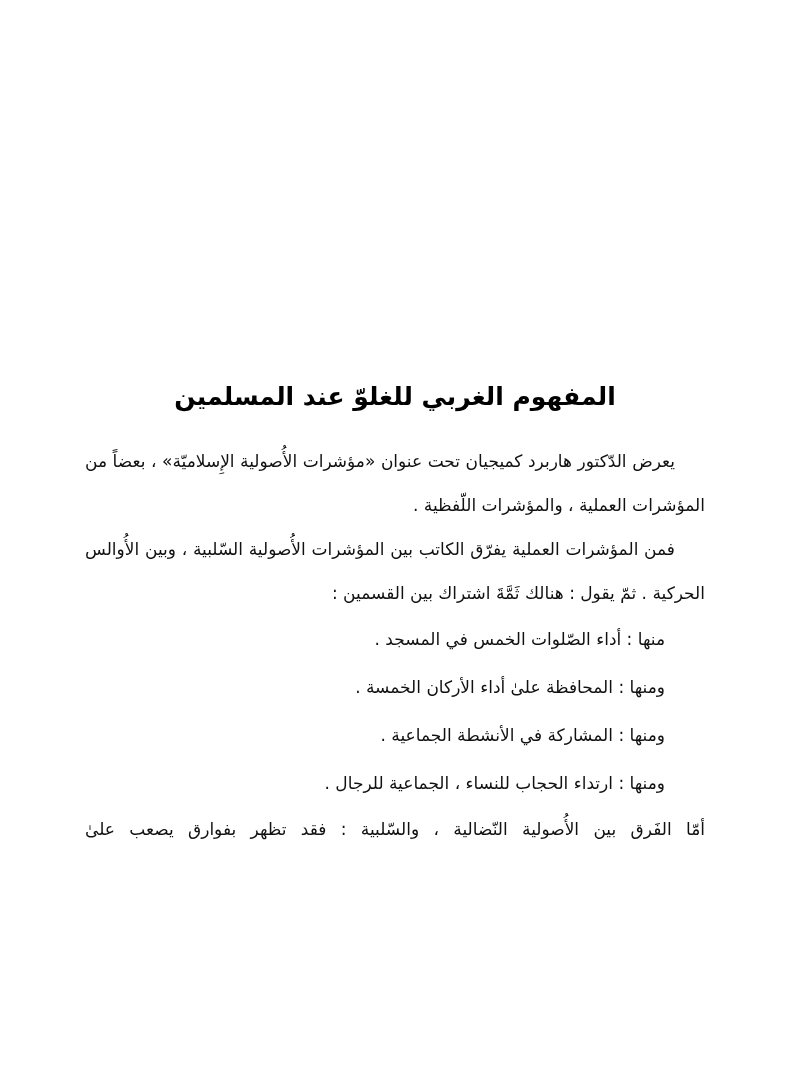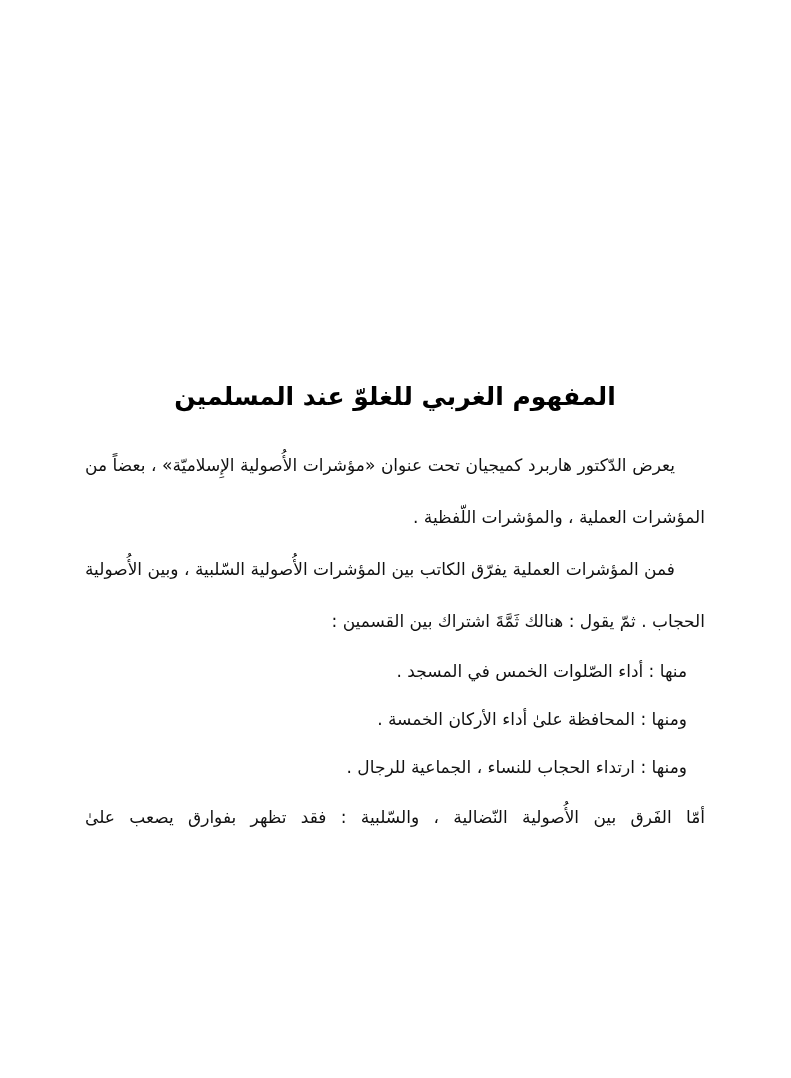--- a/index.html
+++ b/index.html
@@ -26,57 +26,58 @@
   .title {
     font-size: 25px;
     font-weight: bold;
     text-align: center;
     margin: 0 0 28px 0;
     letter-spacing: 0;
     color: #000000;
   }
   .para {
     font-size: 17px;
-    line-height: 52px;
+    line-height: 44px;
     text-align: justify;
     margin: 0;
     color: #111111;
   }
   .para.indent {
     text-indent: 30px;
   }
   .list-item {
     font-size: 17px;
     line-height: 48px;
-    margin: 0 18px 0 0;
+    margin: 0 40px 0 0;
     color: #111111;
   }
   .closing {
     text-align: justify;
     text-align-last: justify;
   }
 </style>
 </head>
 <body>
 
 <div class="page">
   <main class="content">
 
     <h1 class="title">المفهوم الغربي للغلوّ عند المسلمين</h1>
 
     <p class="para indent">يعرض الدّكتور هاربرد كميجيان تحت عنوان «مؤشرات الأُصولية الإِسلاميّة» ، بعضاً من المؤشرات العملية ، والمؤشرات اللّفظية .</p>
 
-    <p class="para indent">فمن المؤشرات العملية يفرّق الكاتب بين المؤشرات الأُصولية السّلبية ، وبين الأُصولية الحجاب . ثمّ يقول : هنالك ثَمَّةَ اشتراك بين القسمين :</p>
+    <p class="para indent">فمن المؤشرات العملية يفرّق الكاتب بين المؤشرات الأُصولية السّلبية ، وبين الأُوالس الحركية . ثمّ يقول : هنالك ثَمَّةَ اشتراك بين القسمين :</p>
 
     <p class="list-item">منها : أداء الصّلوات الخمس في المسجد .</p>
 
     <p class="list-item">ومنها : المحافظة علىٰ أداء الأركان الخمسة .</p>
 
 
 
+    <p class="list-item">ومنها : المشاركة في الأنشطة الجماعية .</p>
 
 
     <p class="list-item">ومنها : ارتداء الحجاب للنساء ، الجماعية للرجال .</p>
 
     <p class="para closing">أمّا الفَرق بين الأُصولية النّضالية ، والسّلبية : فقد تظهر بفوارق يصعب علىٰ</p>
 
   </main>
 </div>
 
 </body></html>

